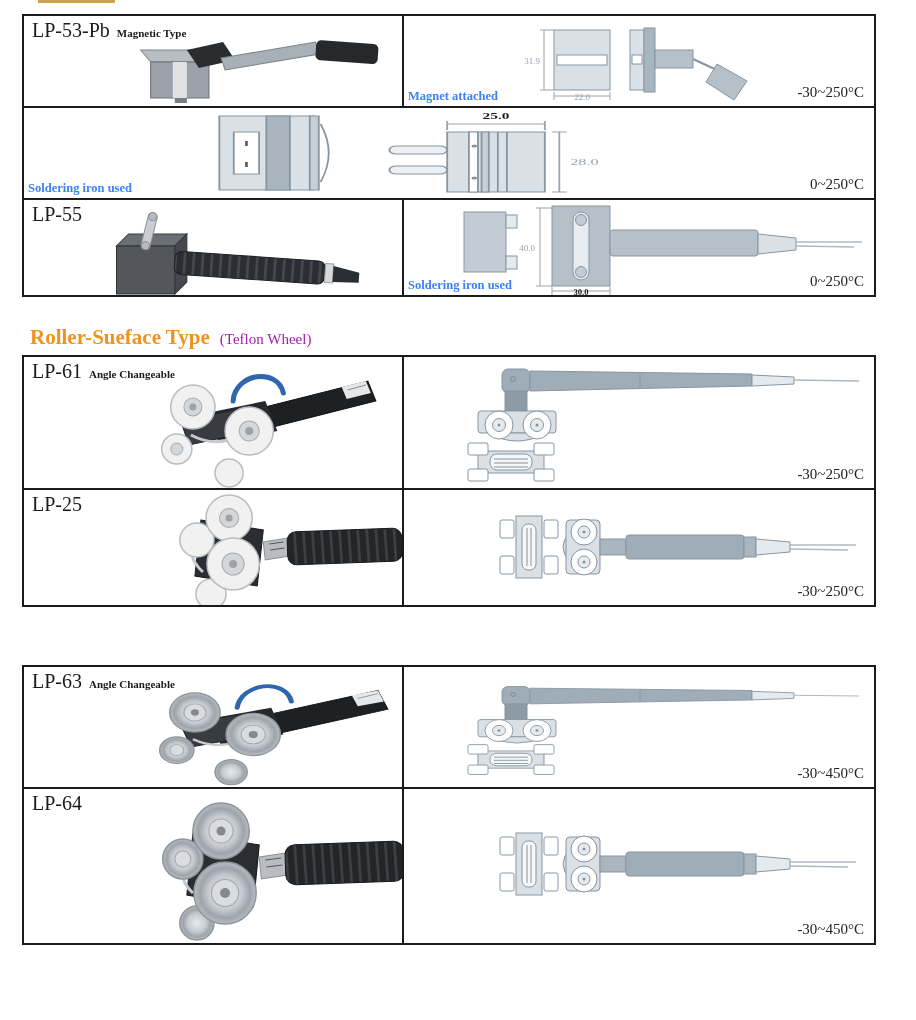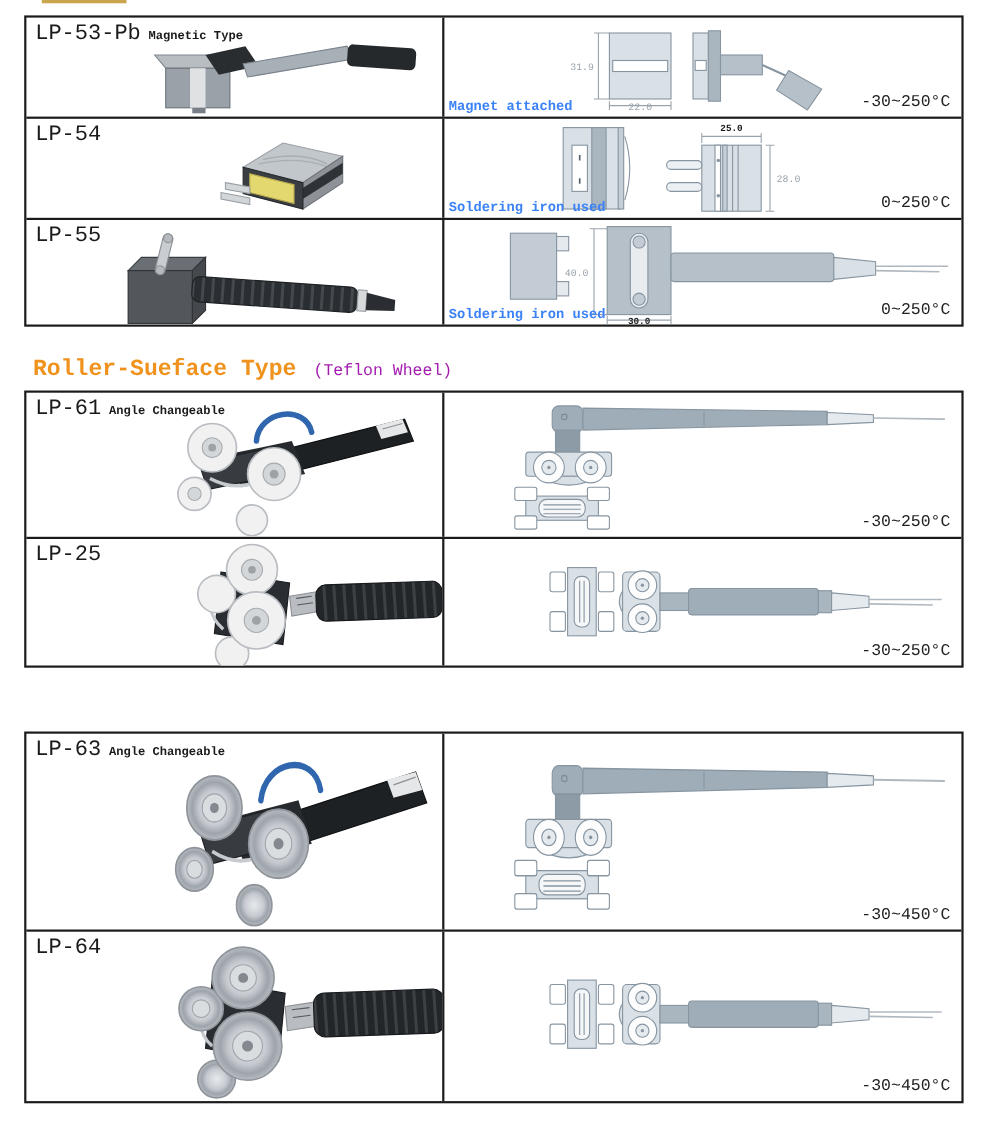--- a/index.html
+++ b/index.html
@@ -1,17 +1,17 @@
 <!DOCTYPE html>
 <html><head>
 <meta charset="utf-8">
 <style>
   html,body{margin:0;padding:0;background:#fff;}
   .page{position:relative;width:916px;height:1020px;background:#fff;overflow:hidden;
-        font-family:Liberation Mono, monospace;color:#1a1a1a;}
+        font-family:Liberation Serif, serif;color:#1a1a1a;}
   .tab-sliver{position:absolute;left:38px;top:0;width:77px;height:3px;background:#C9A54E;}
   .ptable{position:absolute;left:22px;width:854px;border:2px solid #1B1B1B;background:#fff;box-sizing:border-box;}
   .t1{top:14px}.t2{top:355px}.t3{top:665px}
   .prow{display:flex;}
   .prow + .prow{border-top:2px solid #1B1B1B;}
   .cl{width:380px;border-right:2px solid #1B1B1B;position:relative;box-sizing:border-box;}
   .cr{flex:1;position:relative;}
   .model-line{position:absolute;top:3px;left:8px;z-index:2;white-space:nowrap;}
   .model{font-size:20px;color:#1a1a1a;}
   .tag{font-size:11px;font-weight:bold;color:#1a1a1a;margin-left:7px;}
@@ -67,36 +67,20 @@
           <rect x="251" y="34" width="38" height="18" fill="#B5C0C8" stroke="#8795A1"></rect>
           <line x1="289" y1="43" x2="315" y2="55" stroke="#8795A1" stroke-width="2"></line>
           <polygon points="313,48 343,65 330,84 302,66" fill="#B5C0C8" stroke="#8795A1"></polygon>
         </svg>
         <span class="caption">Magnet attached</span>
         <span class="temp">-30~250°C</span>
       </div>
     </div>
 
     <div class="prow" style="height:90px">
-      <div class="cl">
-        <div class="model-line">
-          <span class="model">LP-54</span><span class="tag"></span>
-        </div>
-        <svg class="photo" viewBox="0 0 376 90" preserveAspectRatio="none">
-          <polygon points="196,44 232,22 286,34 250,58" fill="#C2C7CC" stroke="#9AA0A6"></polygon>
-          <path d="M214,37 Q248,29 272,41" fill="none" stroke="#A8AEB4" stroke-width="1.5"></path>
-          <path d="M210,41 Q248,33 276,45" fill="none" stroke="#A8AEB4" stroke-width="1"></path>
-          <polygon points="250,58 286,34 286,58 250,82" fill="#8E9298" stroke="#6E7378"></polygon>
-          <polygon points="250,63 286,40 286,50 250,73" fill="#2F3236"></polygon>
-          <polygon points="196,44 250,58 250,82 196,68" fill="#3A3D41" stroke="#26292C"></polygon>
-          <polygon points="202,50 242,60 242,77 202,67" fill="#E3D76F" stroke="#B9AC4E"></polygon>
-          <polygon points="180,58 202,62 202,68 180,64" fill="#D3D6D9" stroke="#9AA0A6"></polygon>
-          <polygon points="176,67 202,72 202,78 176,73" fill="#D3D6D9" stroke="#9AA0A6"></polygon>
-        </svg>
-      </div>
       <div class="cr">
         <svg class="draw" viewBox="0 0 470 90" preserveAspectRatio="none">
           <rect x="108" y="8" width="52" height="74" fill="#D9E0E6" stroke="#8795A1"></rect>
           <rect x="134" y="8" width="13" height="74" fill="#AAB6BF" stroke="#8795A1"></rect>
           <rect x="116" y="24" width="14" height="42" fill="#FFFFFF" stroke="#8795A1"></rect>
           <line x1="123" y1="33" x2="123" y2="38" stroke="#55606a" stroke-width="1.5"></line>
           <line x1="123" y1="54" x2="123" y2="59" stroke="#55606a" stroke-width="1.5"></line>
           <rect x="158" y="8" width="5" height="74" fill="#C6CFD6" stroke="#8795A1"></rect>
           <path d="M164,16 Q173,45 164,74" fill="none" stroke="#8795A1"></path>
           <text x="261" y="11" text-anchor="middle" class="dimdark">25.0</text>
@@ -303,21 +287,21 @@
         </svg>
         <span class="caption"></span>
         <span class="temp">-30~250°C</span>
       </div>
     </div>
   </div>
 
 
   <div class="ptable t3">
 
-    <div class="prow" style="height:178px">
+    <div class="prow" style="height:120px">
       <div class="cl">
         <div class="model-line">
           <span class="model">LP-63</span><span class="tag">Angle Changeable</span>
         </div>
         <svg class="photo" viewBox="0 0 376 153" preserveAspectRatio="none">
           <defs>
             <radialGradient id="mw63">
               <stop offset="0" stop-color="#E8EAEC"></stop>
                 <stop offset="0.55" stop-color="#C6CAD0"></stop>
               <stop offset="0.8" stop-color="#9EA4AB"></stop>

